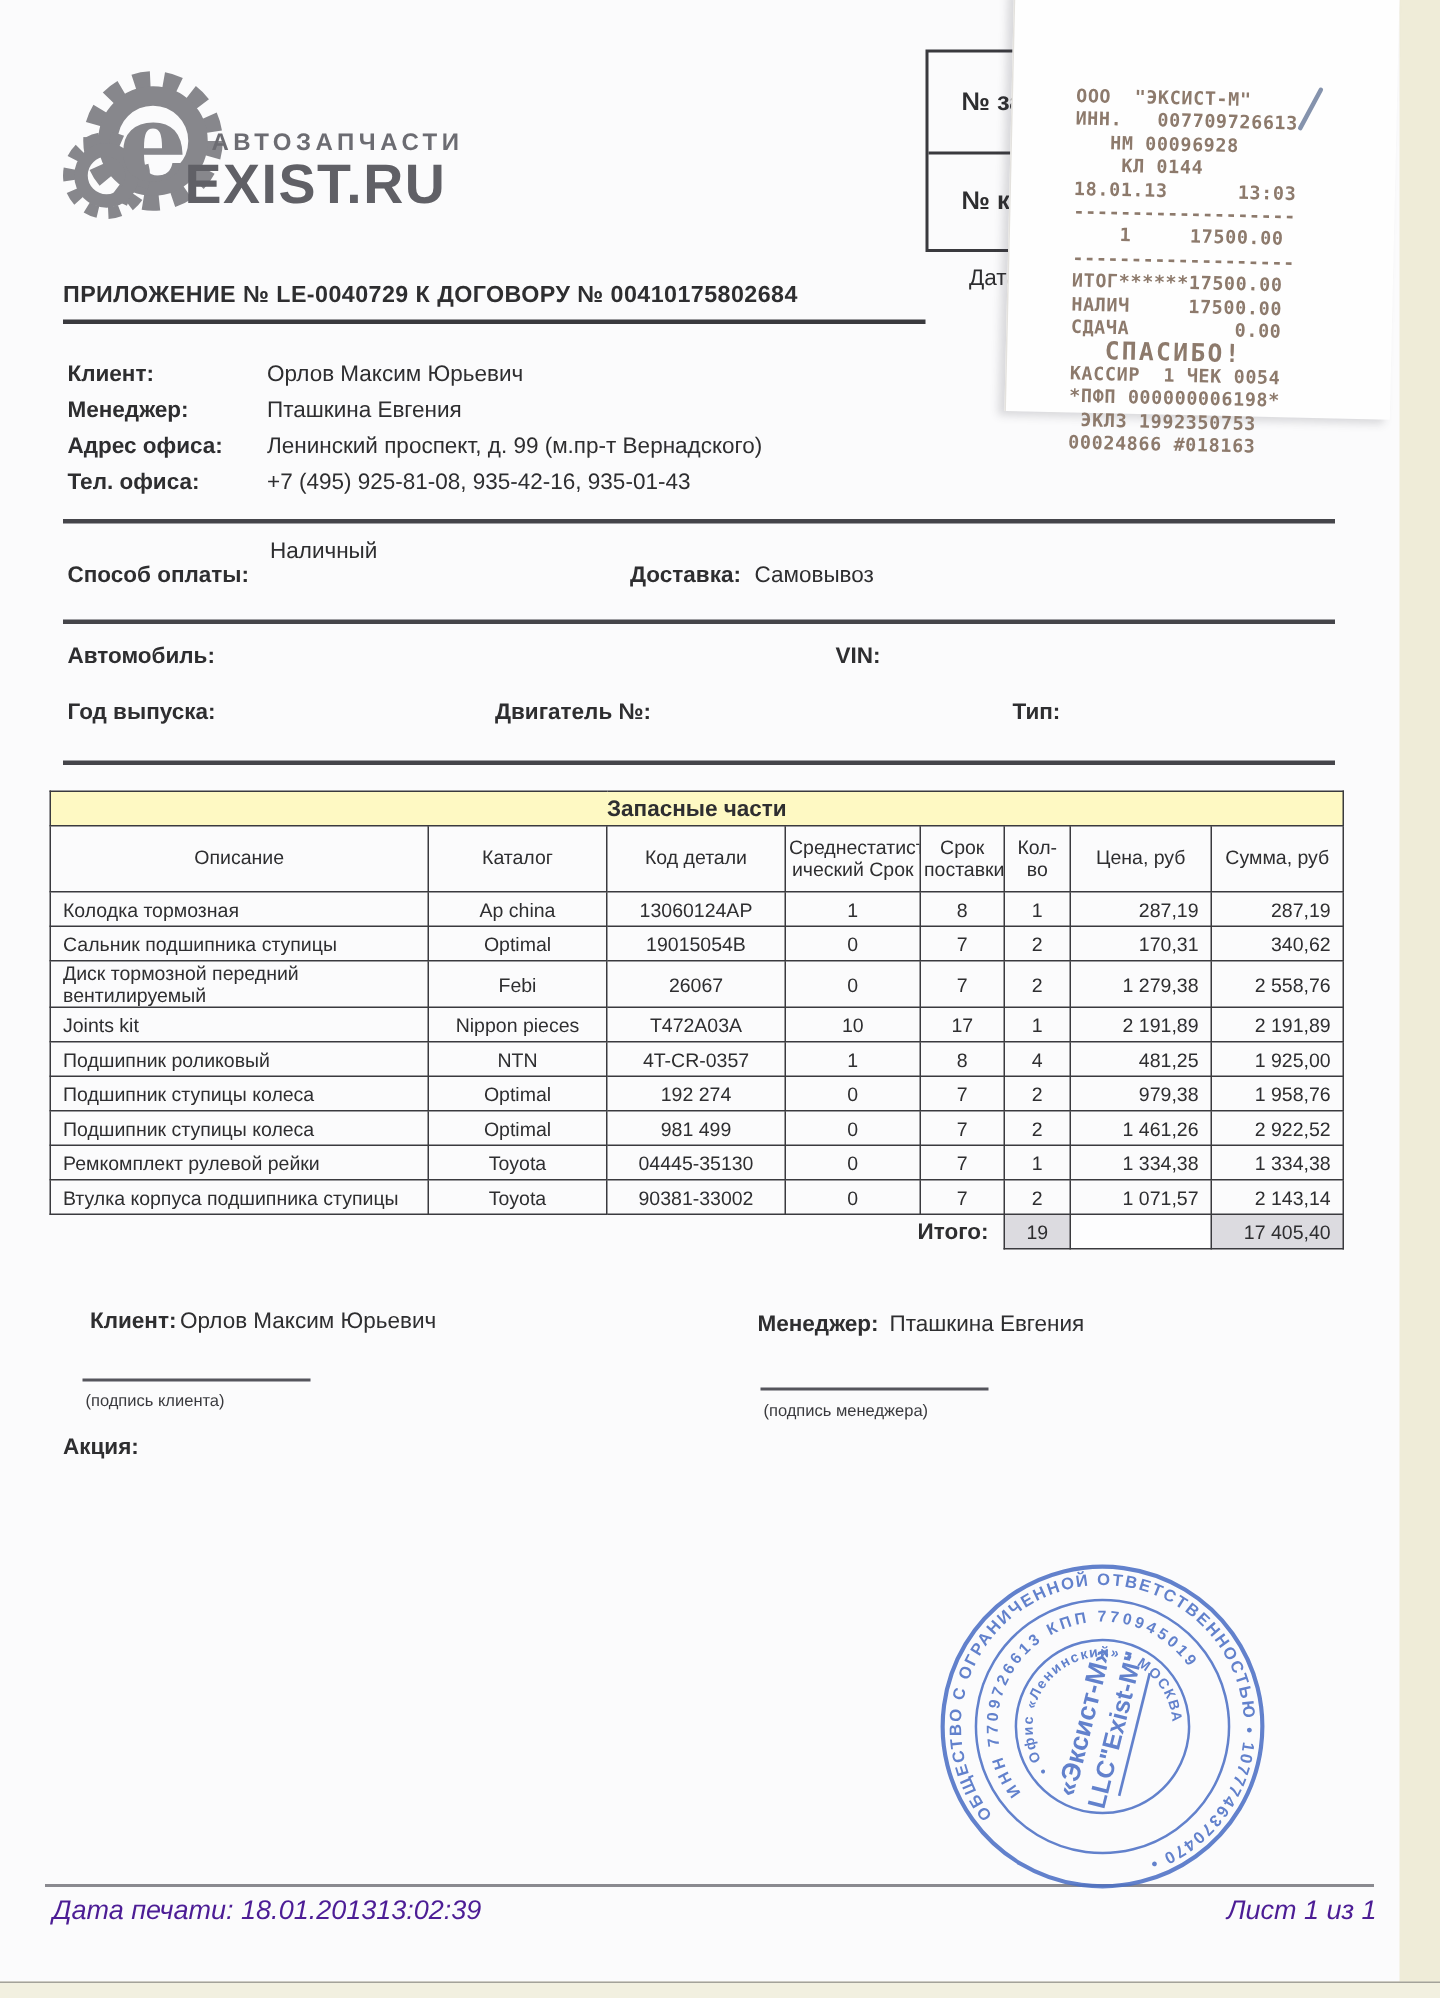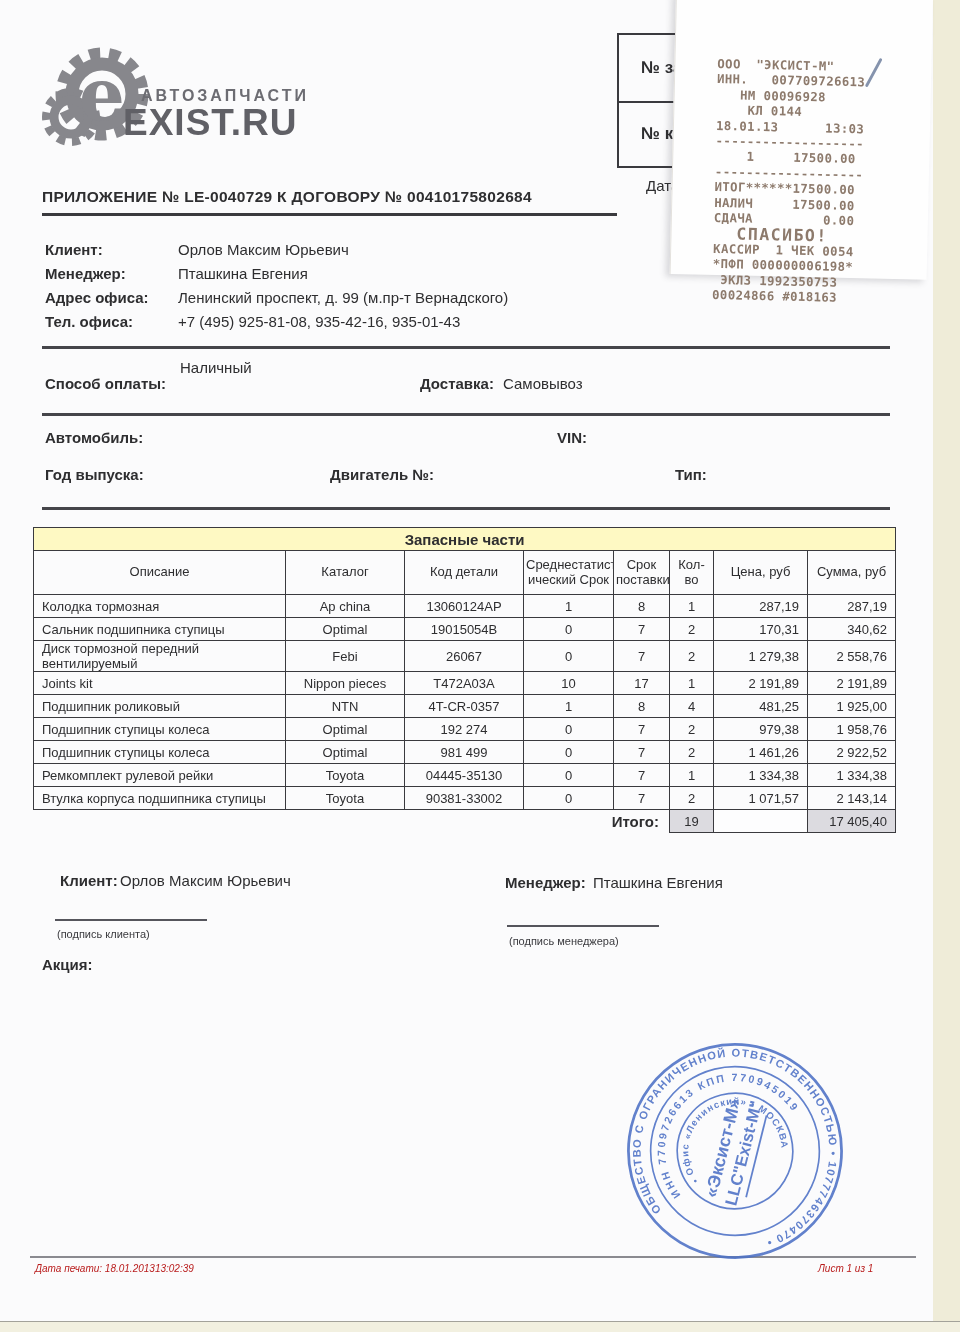--- a/index.html
+++ b/index.html
@@ -62,21 +62,21 @@
   .sig-line { position:absolute; height:1.5px; background:#55555c; width:152px; }
   .sig-caption { position:absolute; font-size:11px; color:#3a3a3e; }
 
   
   .stamp { position:absolute; left:624px; top:1040px; width:222px; height:222px; transform:rotate(-14deg); opacity:0.88; z-index:2; }
   .stamp text { fill:#4d71c6; font-family:"Liberation Sans", sans-serif; font-weight:bold; }
   .stamp circle { stroke:#4d71c6; fill:none; }
 
   
   .footer-rule { position:absolute; left:30px; top:1256px; width:886px; height:1.5px; background:#8a8a90; }
-  .footer-text { position:absolute; top:1263px; font-size:10px; font-style:italic; color:#b91c1c;text-align:right; }
+  .footer-text { position:absolute; top:1263px; font-size:18px; font-style:italic; color:#4c1d95;text-align:right; }
 </style>
 </head>
 <body>
 
 <div class="scan">
 
   <div class="edge-right"></div>
 
   <div class="logo">
     <svg width="290" height="112" viewBox="0 0 290 112">

